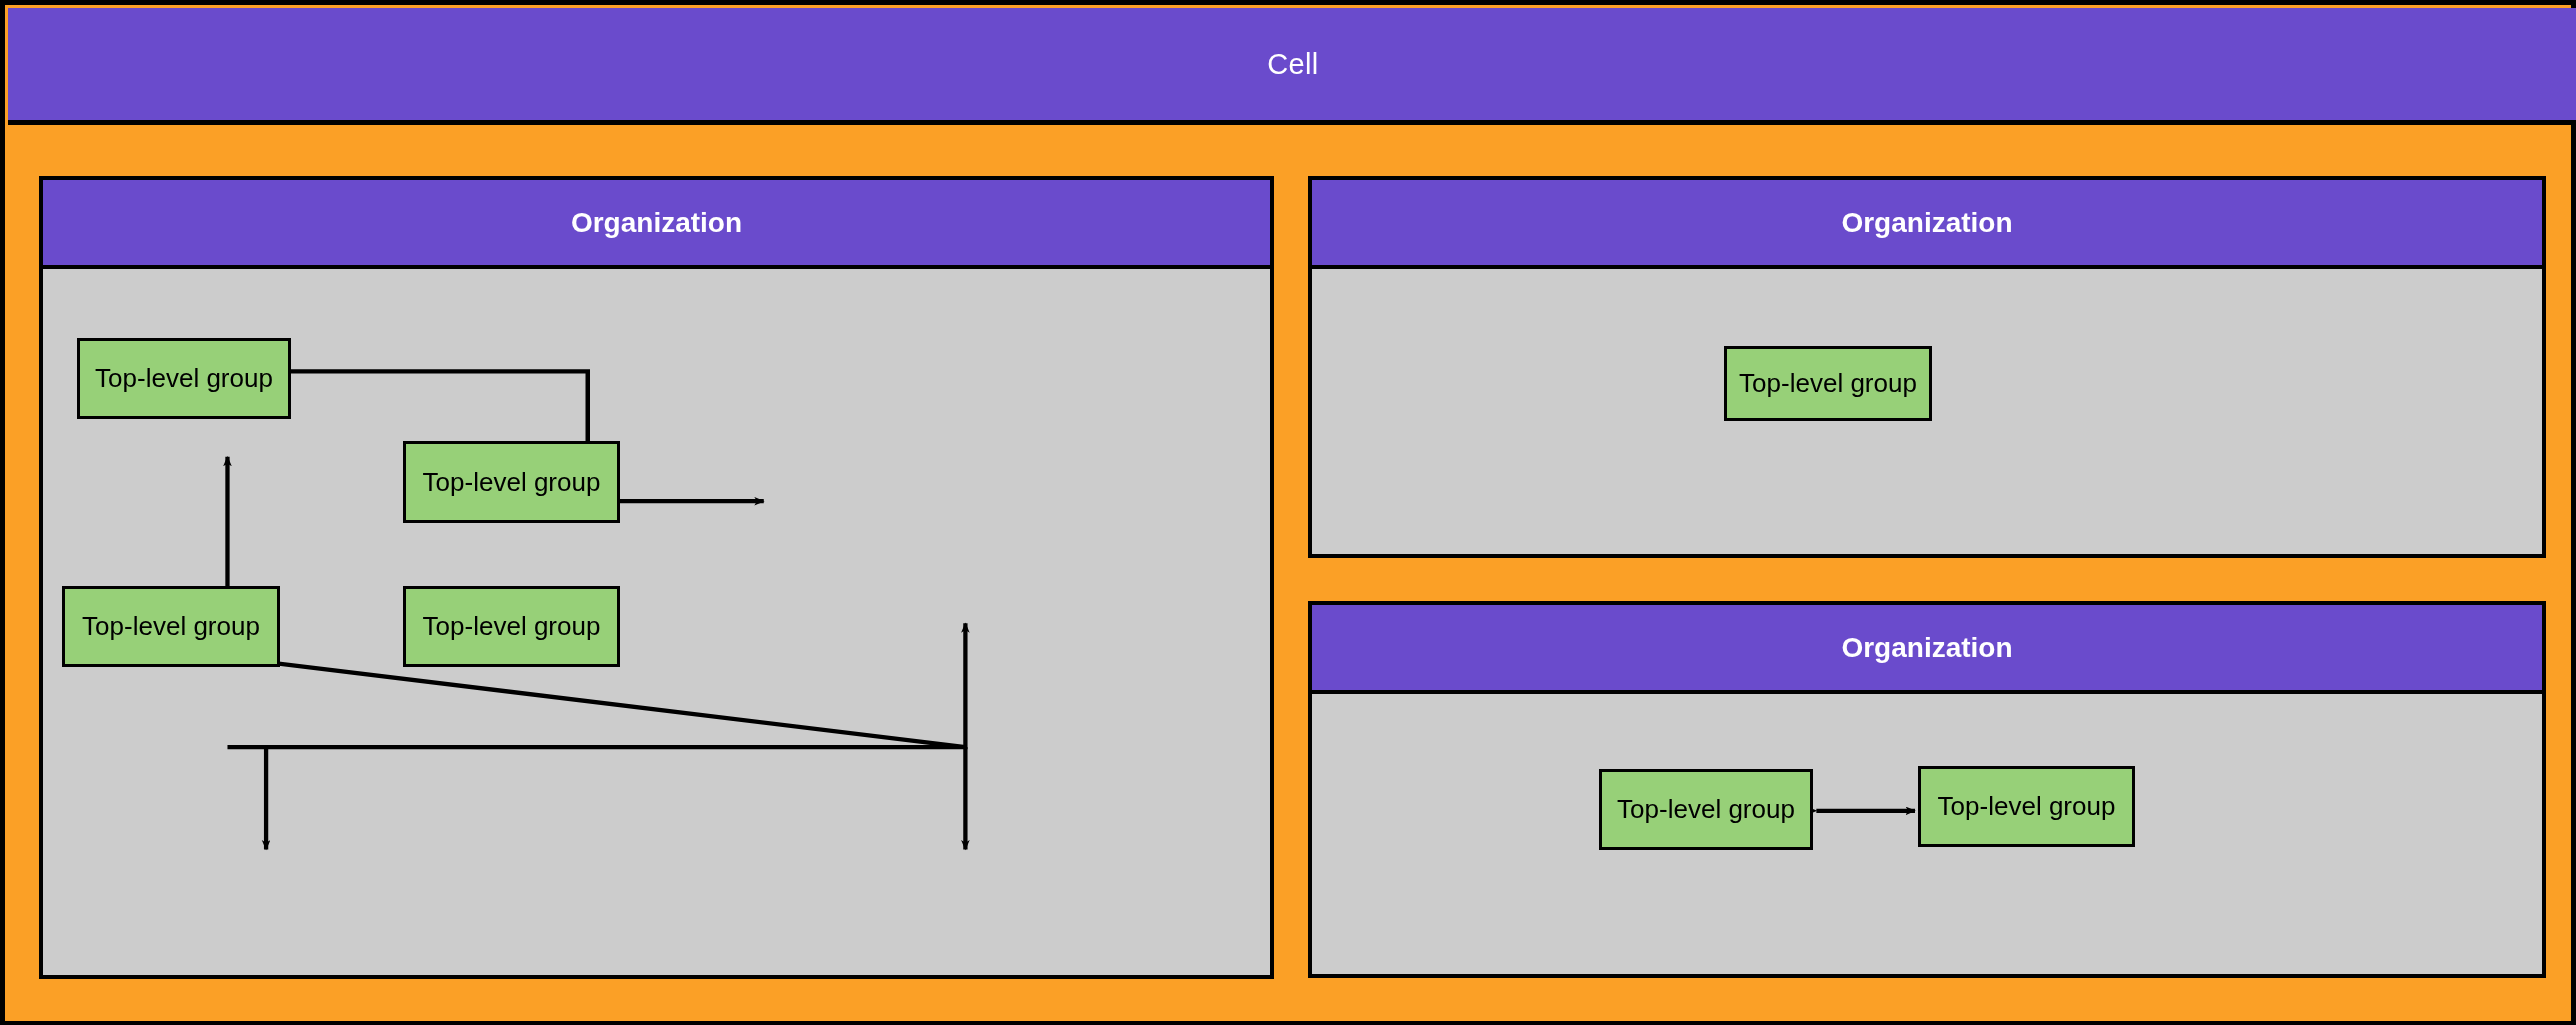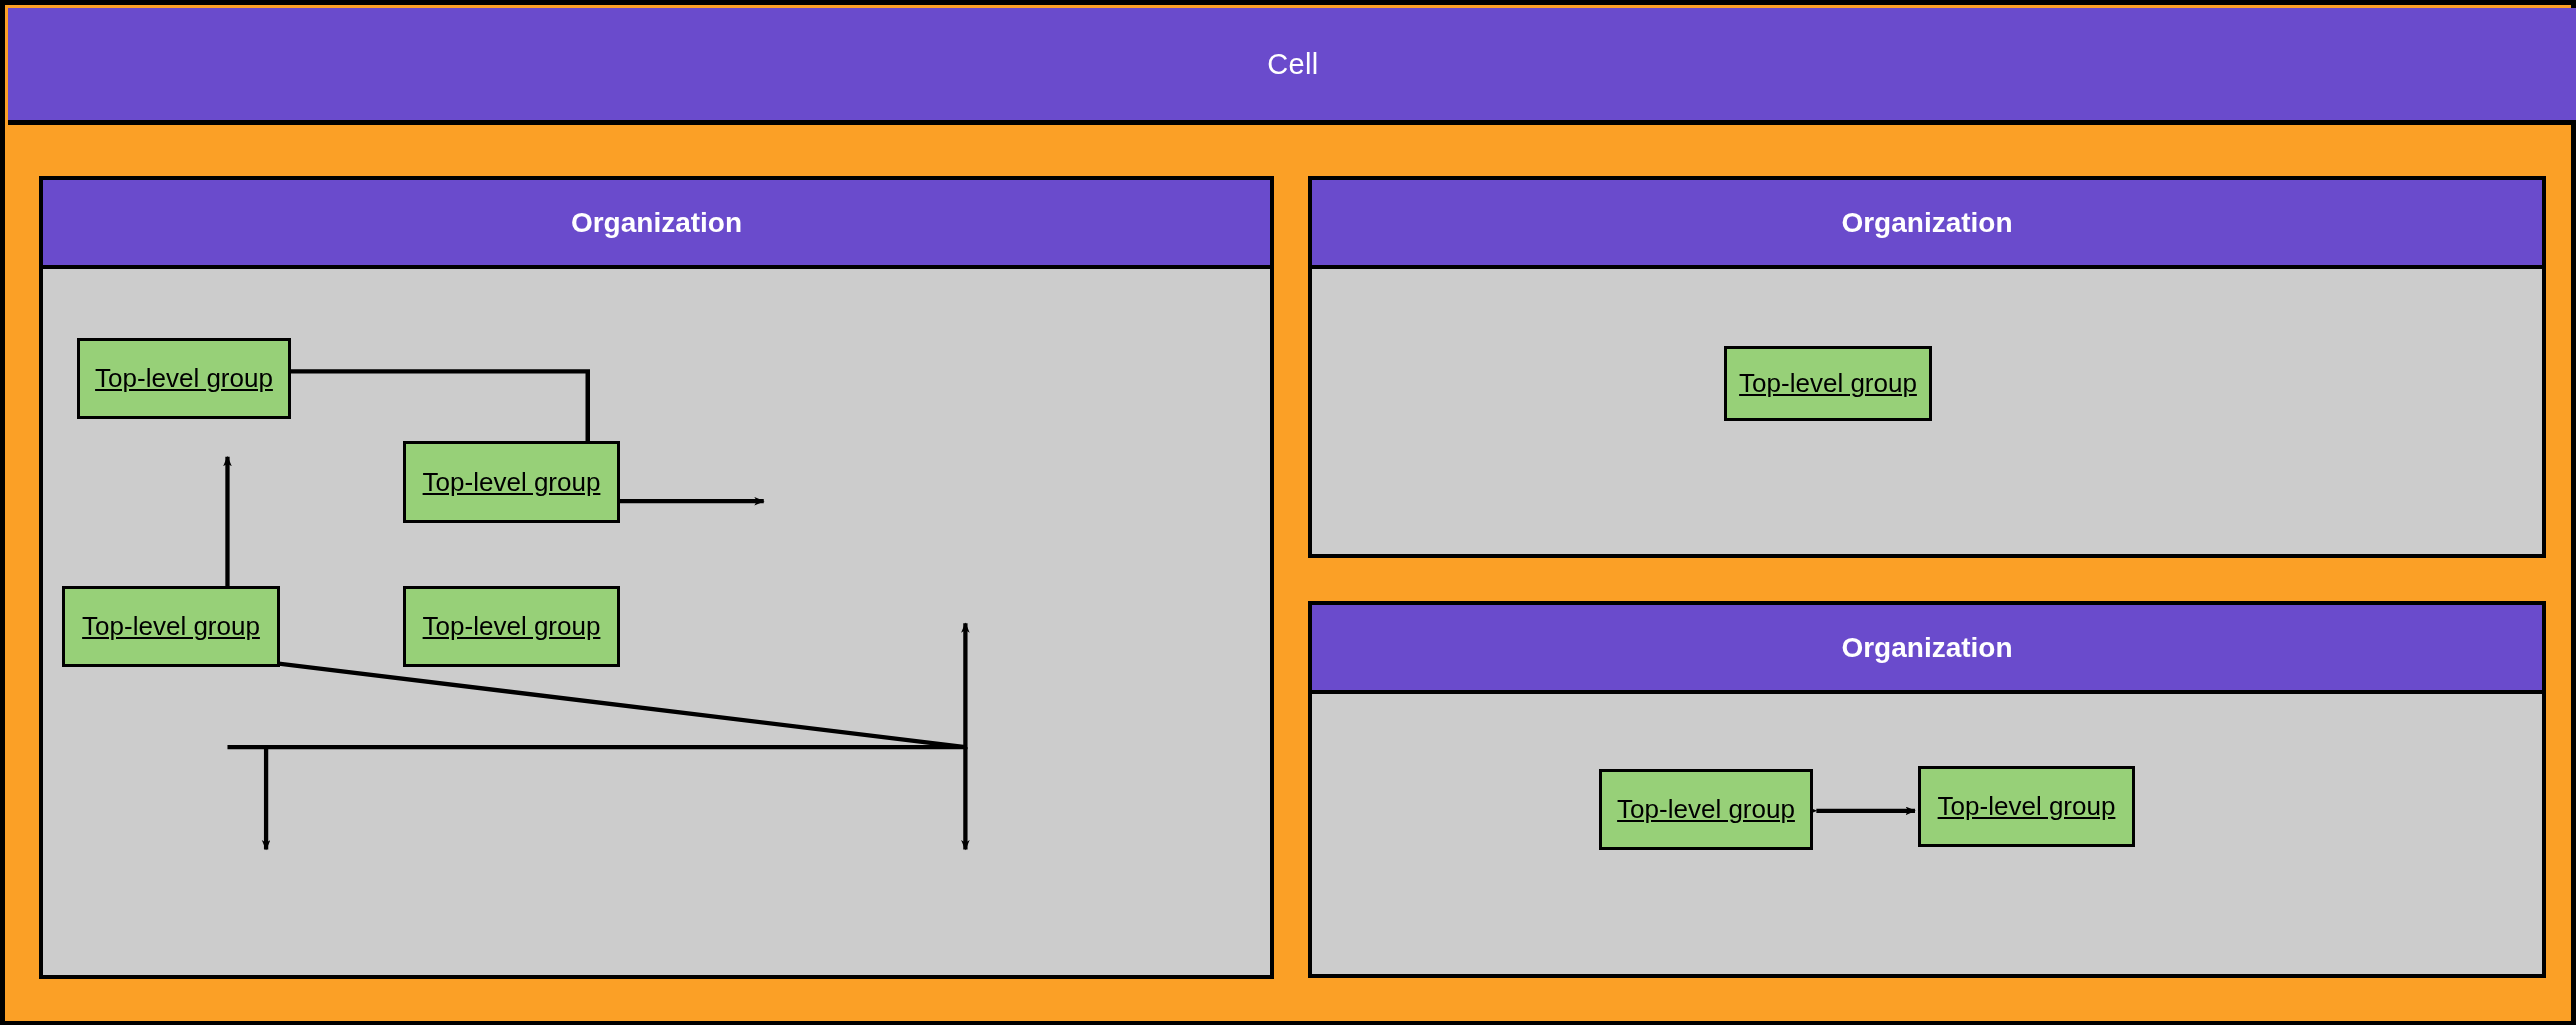--- a/index.html
+++ b/index.html
@@ -14,21 +14,21 @@
         color:#fff;font-size:29px;font-weight:normal;letter-spacing:0.3px;}
 
   .org{position:absolute;box-sizing:border-box;border:4.3px solid #000;background:#CCCCCC;}
   .org-header{height:89px;background:#6A4BCC;border-bottom:4.3px solid #000;
         box-sizing:border-box;display:flex;align-items:center;justify-content:center;
         color:#fff;font-size:28px;font-weight:bold;}
   .org-body{position:relative;width:100%;height:calc(100% - 89px);}
 
   .tlg{position:absolute;box-sizing:border-box;background:#97D078;border:3.4px solid #000;
         display:flex;align-items:center;justify-content:center;
-        color:#000;font-size:26px;white-space:nowrap;text-decoration:underline;}
+        color:#000;font-size:26px;white-space:nowrap;}
 
   #orgA{left:34px;top:171px;width:1235px;height:803px;}
   #orgB{left:1303px;top:171px;width:1238px;height:382px;}
   #orgC{left:1303px;top:596px;width:1238px;height:377px;}
 
   svg.edges{position:absolute;left:0;top:0;width:100%;height:100%;
         overflow:visible;pointer-events:none;}
 </style>
 </head>
 <body>

